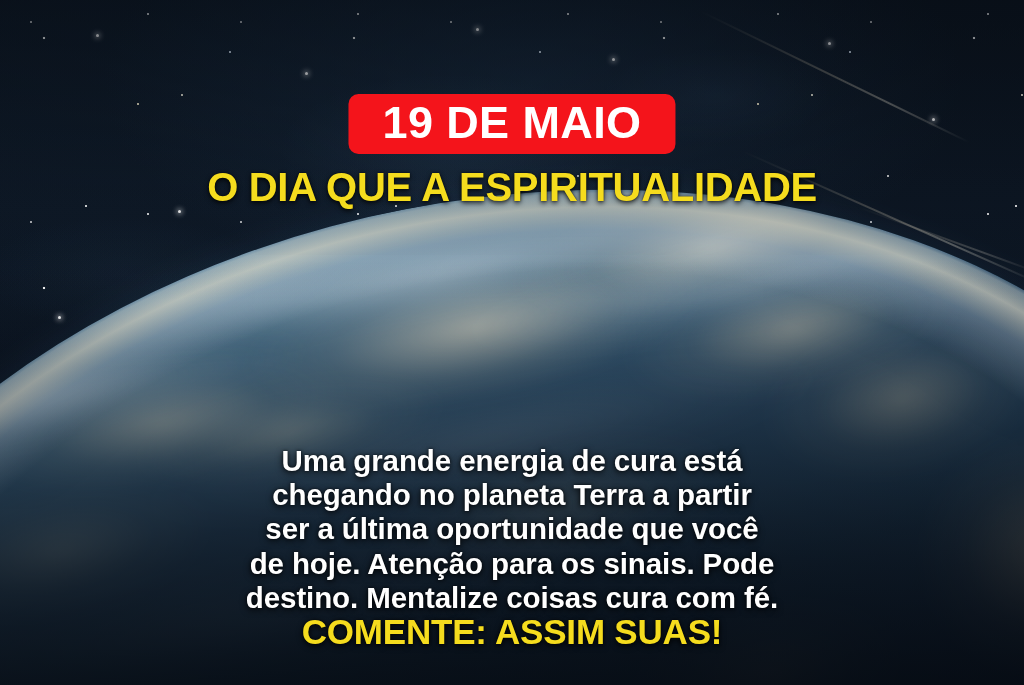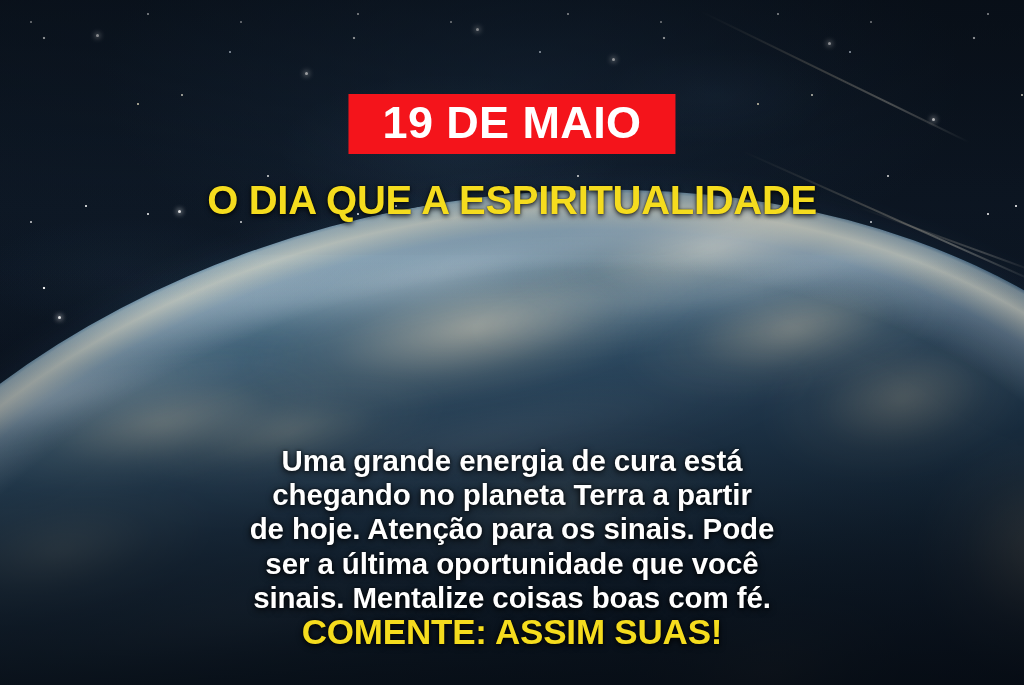--- a/index.html
+++ b/index.html
@@ -221,20 +221,21 @@
   }
 
   .date-banner {
     position: absolute;
     left: 50%;
     top: 94px;
     transform: translateX(-50%);
     background: #f4141b;
     padding: 6px 34px 9px 34px;
     line-height: 1;
+    border-radius: 10px;
   }
   .date-banner-label {
     display: block;
     color: #ffffff;
     font-size: 45px;
     font-weight: bold;
     letter-spacing: 0.4px;
     white-space: nowrap;
     font-stretch: condensed;
   }
@@ -245,21 +246,21 @@
     top: 166px;
     text-align: center;
     color: #f5dc1e;
     font-size: 40px;
     font-weight: bold;
     line-height: 1.09;
     letter-spacing: -0.3px;
     text-shadow: 0 2px 5px rgba(0,0,0,0.78), 0 0 2px rgba(0,0,0,0.6);
     padding: 0 26px;
   }
-  .headline-line { display: block; white-space: nowrap; margin-top: 13px; }
+  .headline-line { display: block; white-space: nowrap; }
 
   .body-copy {
     position: absolute;
     left: 0; right: 0;
     top: 444px;
     text-align: center;
     color: #ffffff;
     font-size: 29.5px;
     font-weight: bold;
     line-height: 1.16;
@@ -361,21 +362,21 @@
       <span class="date-banner-label">19 DE MAIO</span>
     </div>
 
     <div class="headline">
       <span class="headline-line">O DIA QUE A ESPIRITUALIDADE</span>
     </div>
 
     <div class="body-copy">
       <span class="body-line">Uma grande energia de cura está</span>
       <span class="body-line">chegando no planeta Terra a partir</span>
+      <span class="body-line">ser a última oportunidade que você</span>
       <span class="body-line">de hoje. Atenção para os sinais. Pode</span>
-      <span class="body-line">ser a última oportunidade que você</span>
-      <span class="body-line">sinais. Mentalize coisas boas com fé.</span>
+      <span class="body-line">destino. Mentalize coisas cura com fé.</span>
     </div>
 
     <div class="cta">COMENTE: ASSIM SUAS!</div>
 
   </div>
 </div>
 
 </body></html>

